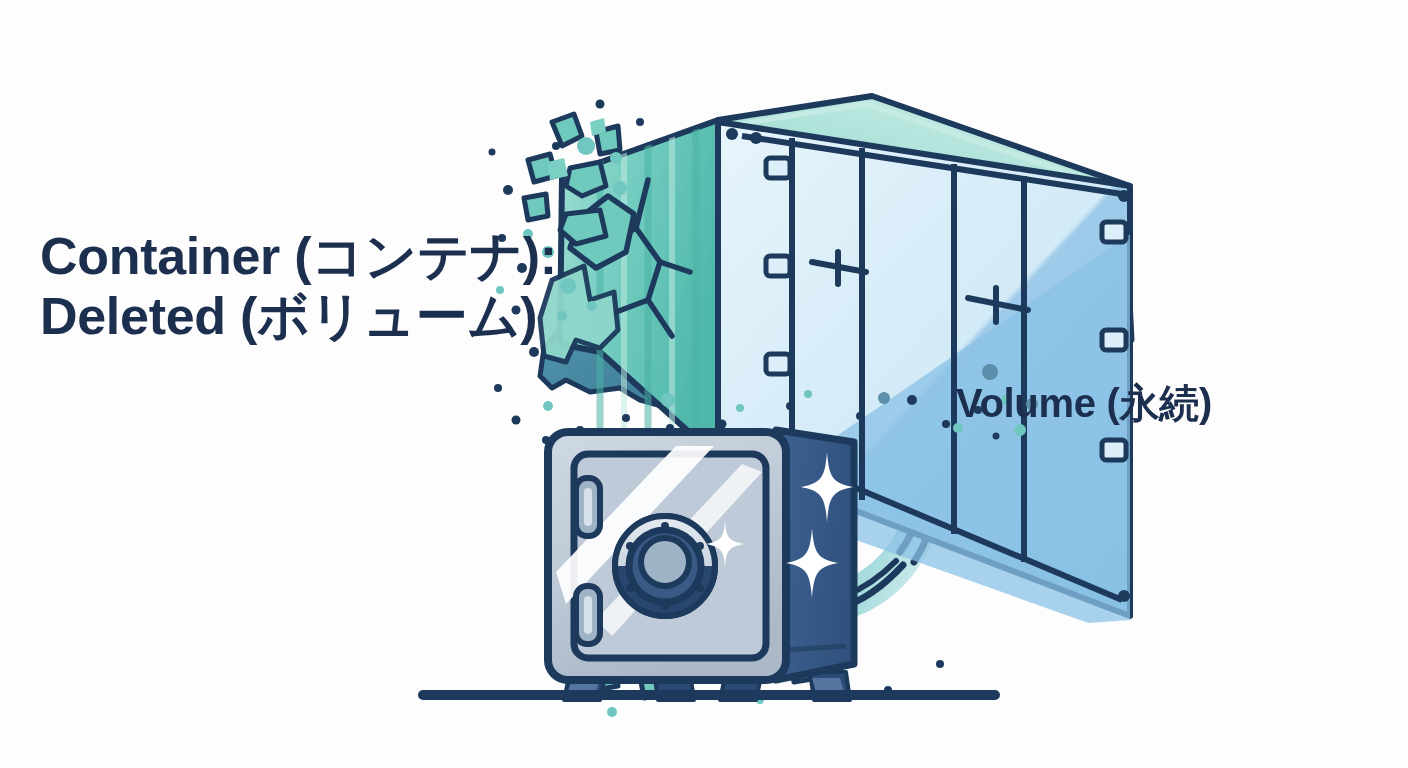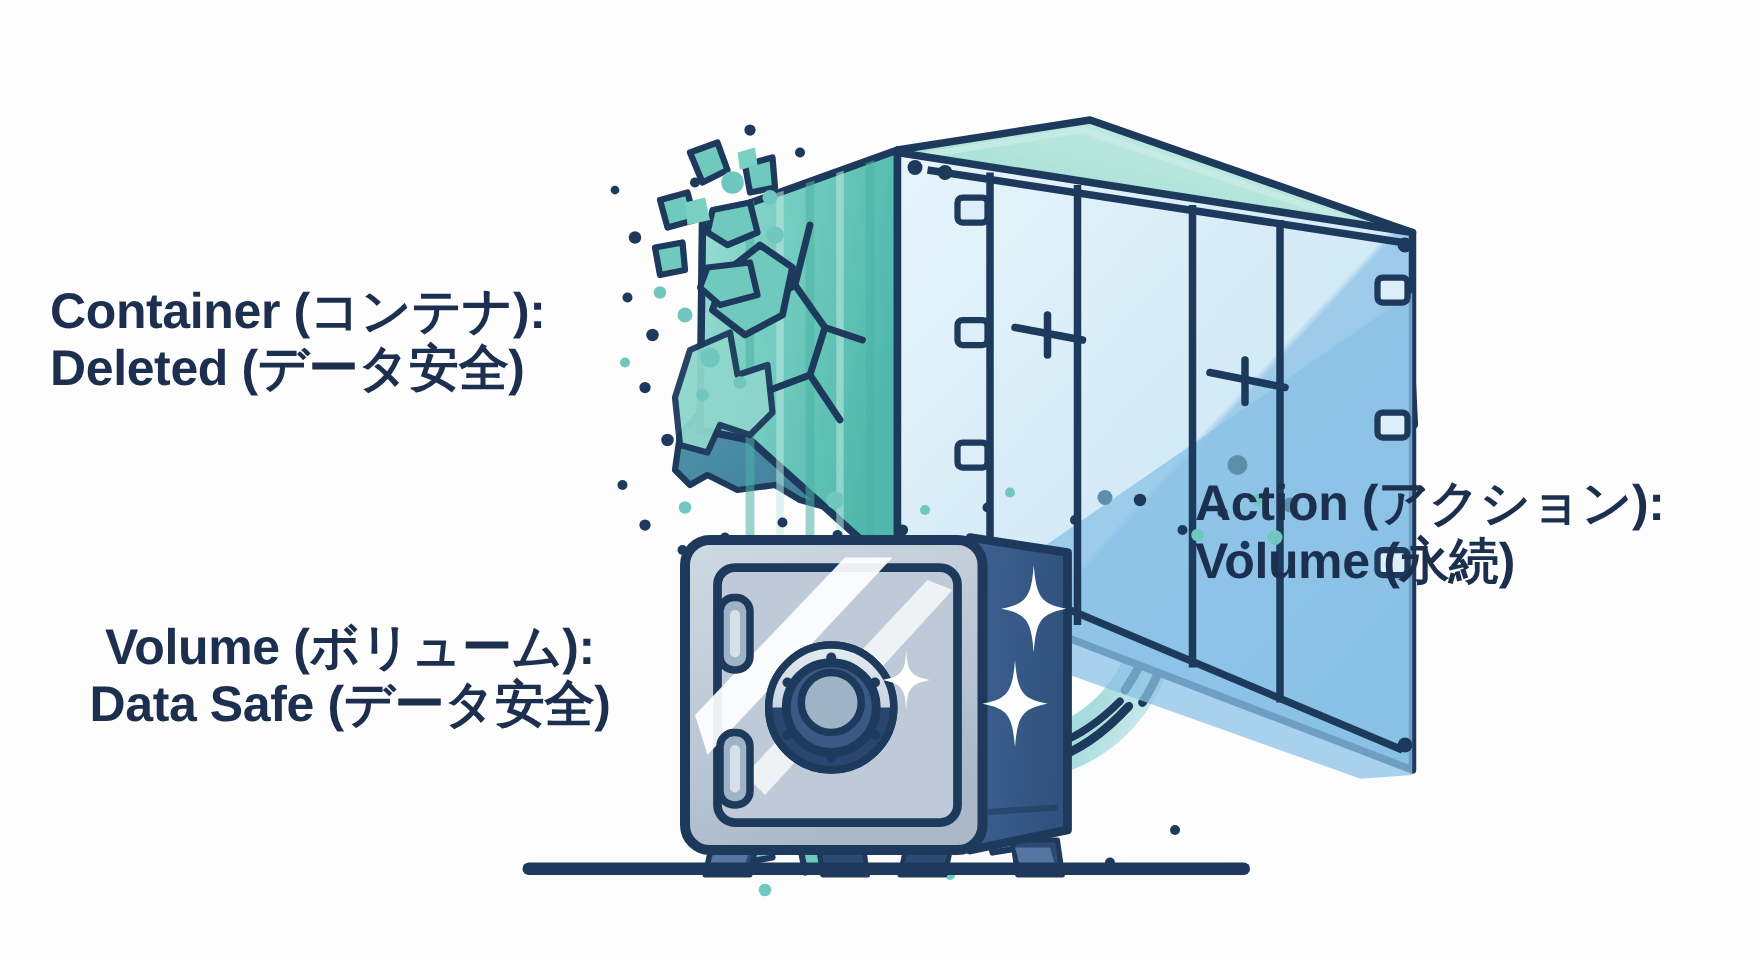--- a/index.html
+++ b/index.html
@@ -32,21 +32,21 @@
     line-height: 1.16;
     letter-spacing: -0.3px;
     white-space: nowrap;
   }
   .label .ln { display: block; }
 
   #label-container {
     left: 40px;
     top: 226px;
     width: 490px;
-    font-size: 40px;
+    font-size: 52px;
   }
   #label-volume {
     left: 10px;
     top: 495px;
     width: 540px;
     text-align: center;
     font-size: 40px;
   }
   #label-action {
     left: 956px;
@@ -360,26 +360,21 @@
       </g>
     </g>
 
     <g>
       <rect x="418" y="690" width="582" height="10" rx="5" fill="#1d3a5c"></rect>
     </g>
   </svg>
 
   <div class="label" id="label-container">
     <span class="ln">Container (コンテナ):</span>
-    <span class="ln">Deleted (データ安全)</span>
+    <span class="ln">Deleted (ボリューム)</span>
   </div>
 
-  <div class="label" id="label-volume">
-    <span class="ln">Volume (ボリューム):</span>
-    <span class="ln">Data Safe (データ安全)</span>
-  </div>
 
   <div class="label" id="label-action">
-    <span class="ln">Action (アクション):</span>
     <span class="ln">Volume (永続)</span>
   </div>
 
 </div>
 
 </body></html>

